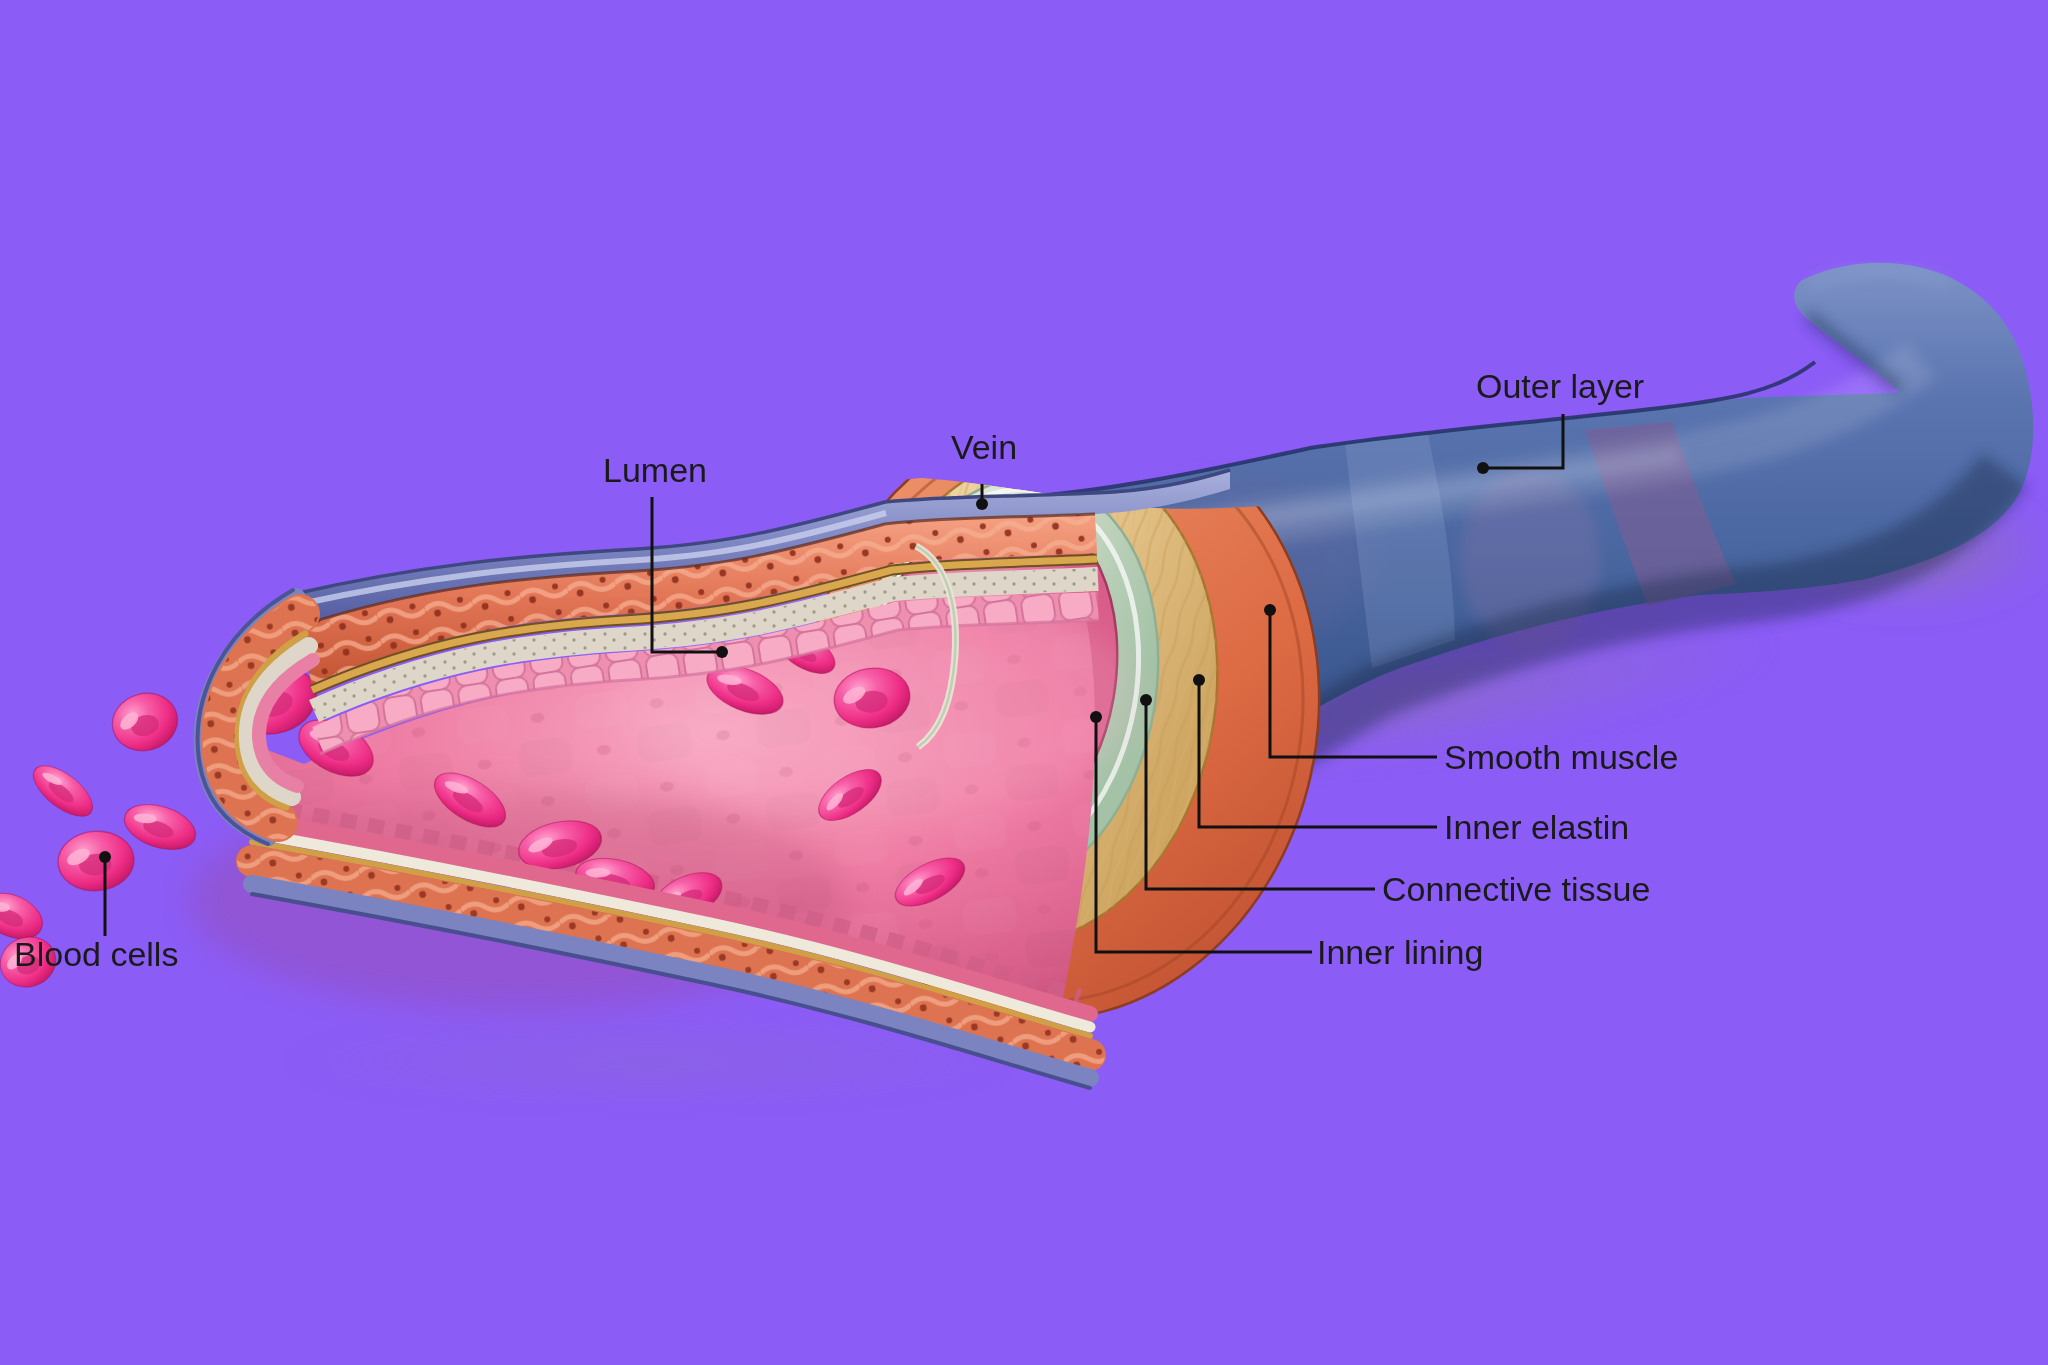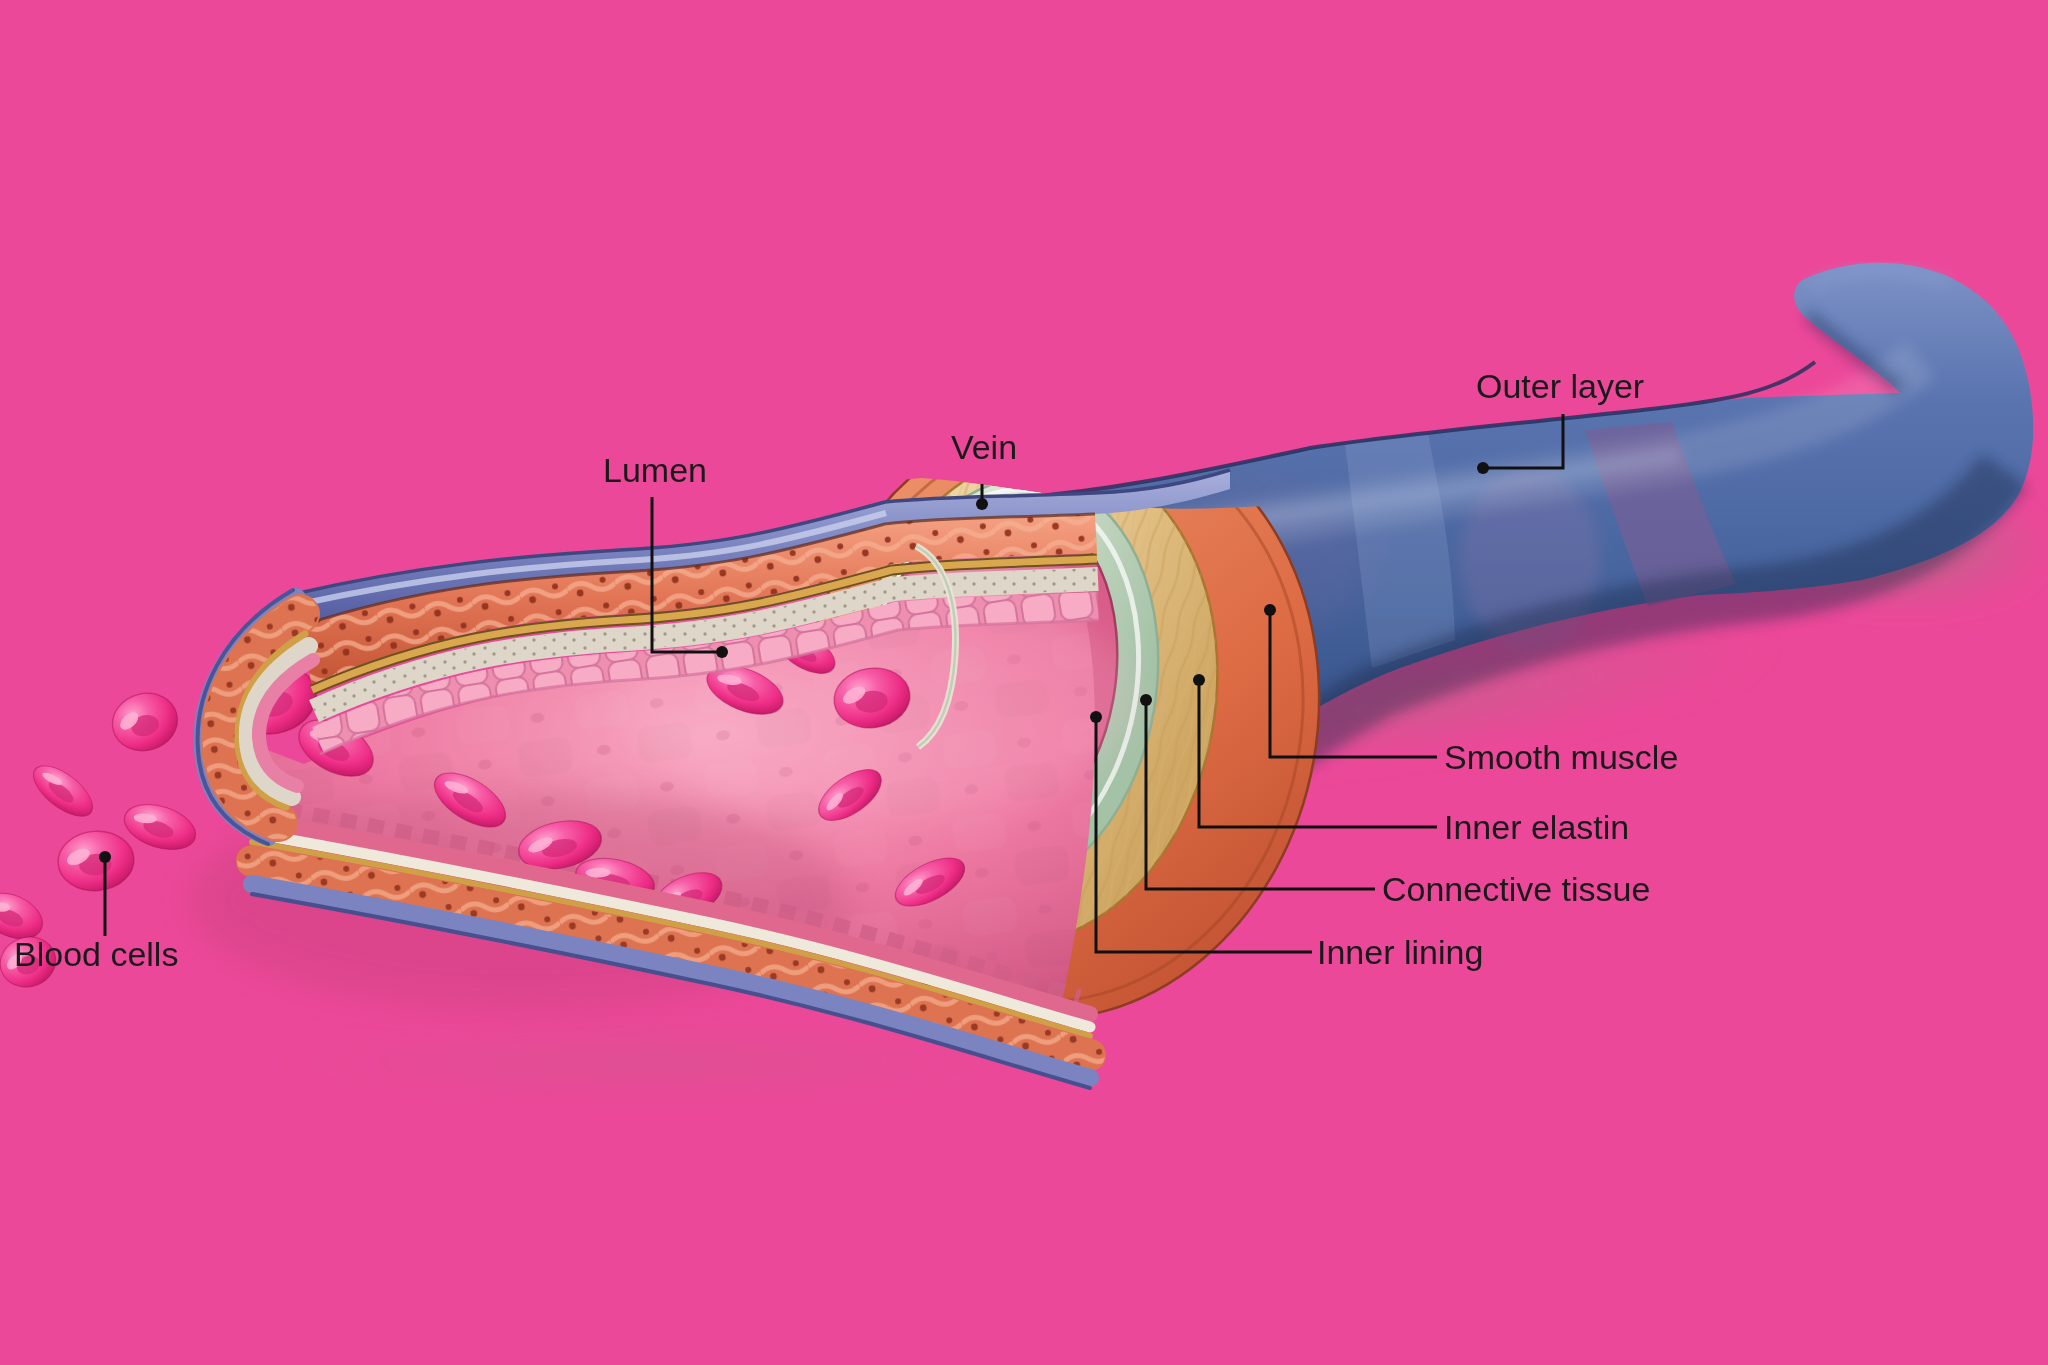--- a/index.html
+++ b/index.html
@@ -1,16 +1,16 @@
 <!DOCTYPE html>
 <html><head>
 <meta charset="utf-8">
 <style>
   html,body{margin:0;padding:0;background:#fff;}
-  .stage{width:2048px;height:1365px;position:relative;background:#ec4899;overflow:hidden;}
+  .stage{width:2048px;height:1365px;position:relative;background:#8b5cf6;overflow:hidden;}
   svg{display:block;}
   text.lbl{font-family:"Liberation Sans", sans-serif;font-size:34px;fill:#1a1a1a;}
 </style>
 </head>
 <body>
 
 <div class="stage">
 <svg width="2048" height="1365" viewBox="0 0 2048 1365" xmlns="http://www.w3.org/2000/svg" xmlns:xlink="http://www.w3.org/1999/xlink">
   <defs>
     <filter id="soft" x="-60%" y="-60%" width="220%" height="220%">

